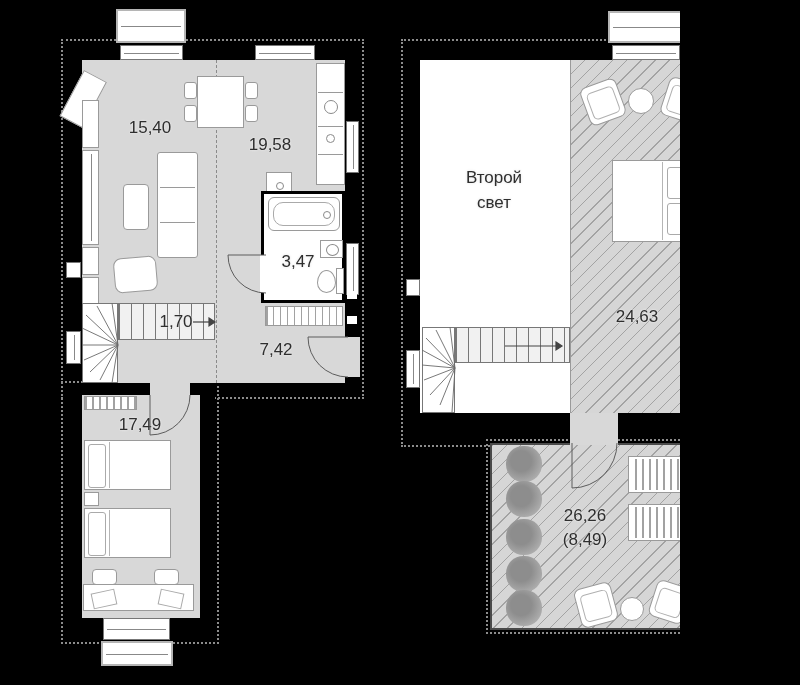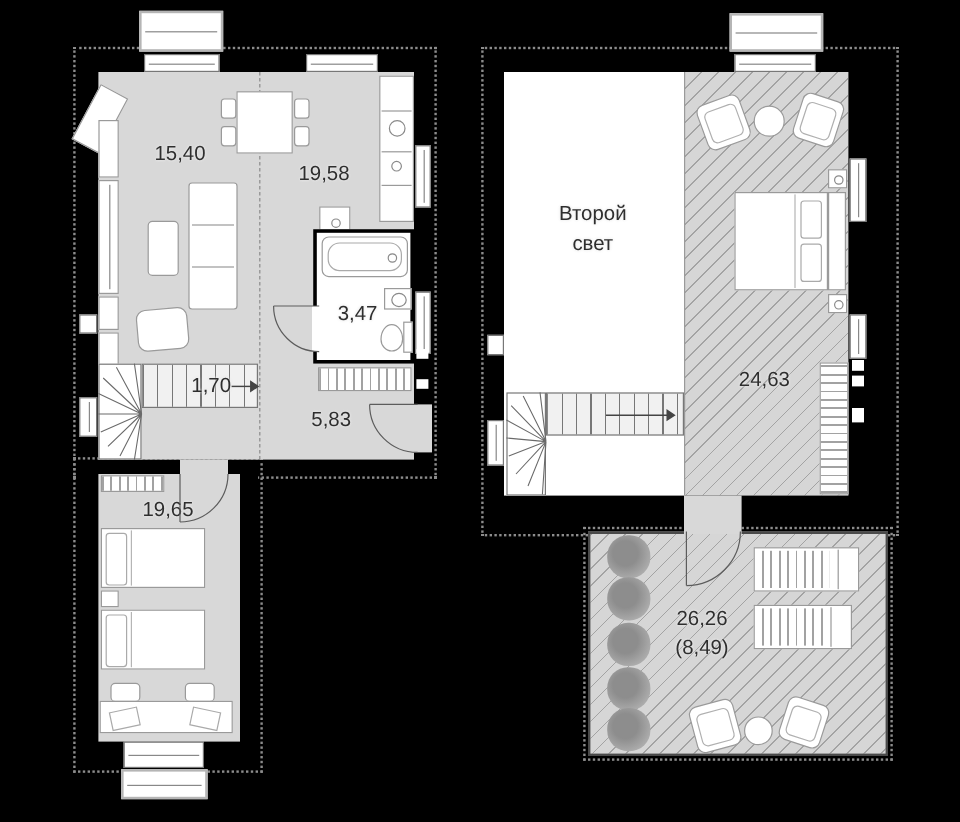--- a/index.html
+++ b/index.html
@@ -1,16 +1,16 @@
 <!DOCTYPE html>
 <html><head>
 <meta charset="utf-8">
 <style>
   html,body{margin:0;padding:0;background:#000;}
-  .canvas{position:relative;width:800px;height:685px;background:#000;overflow:hidden;
+  .canvas{position:relative;width:680px;height:685px;background:#000;overflow:hidden;
           font-family:"Liberation Sans",sans-serif;}
   .abs{position:absolute;box-sizing:border-box;}
   
   .wallblock{position:absolute;background:#000;outline:2px dotted #8c8c8c;outline-offset:2px;box-sizing:border-box;}
   
   .floorG{background:#d8d8d8;}
   .floorW{background:#ffffff;}
   .hatch{background-color:#d6d6d6;
          background-image:repeating-linear-gradient(135deg, rgba(80,80,80,.38) 0px, rgba(80,80,80,.38) 1px, transparent 1px, transparent 10px);}
   
@@ -144,22 +144,22 @@
   <div class="furn" style="left:154px;top:569px;width:25px;height:16px;border-radius:4px"></div>
   <div class="furn" style="left:83px;top:584px;width:111px;height:27px">
     <div style="position:absolute;left:8px;top:6px;width:22px;height:14px;border:1px solid #aaa;transform:rotate(-12deg)"></div>
     <div style="position:absolute;right:10px;top:6px;width:22px;height:14px;border:1px solid #aaa;transform:rotate(12deg)"></div>
   </div>
 
   <div class="label" style="left:150px;top:128px">15,40</div>
   <div class="label" style="left:270px;top:145px">19,58</div>
   <div class="label" style="left:298px;top:262px">3,47</div>
   <div class="label" style="left:176px;top:322px">1,70</div>
-  <div class="label" style="left:276px;top:350px">5,83</div>
-  <div class="label" style="left:140px;top:425px">19,65</div>
+  <div class="label" style="left:276px;top:350px">7,42</div>
+  <div class="label" style="left:140px;top:425px">17,49</div>
 
   <div class="wallblock" style="left:405px;top:43px;width:340px;height:400px"></div>
 
   <div class="abs floorW" style="left:420px;top:60px;width:150px;height:353px"></div>
   <div class="abs hatch" style="left:570px;top:60px;width:137px;height:353px"></div>
   <div class="thinline" style="left:570px;top:60px;width:1px;height:353px"></div>
 
   <div class="bay" style="left:608px;top:11px;width:78px;height:32px">
       <div class="glzH"></div>
     </div>

